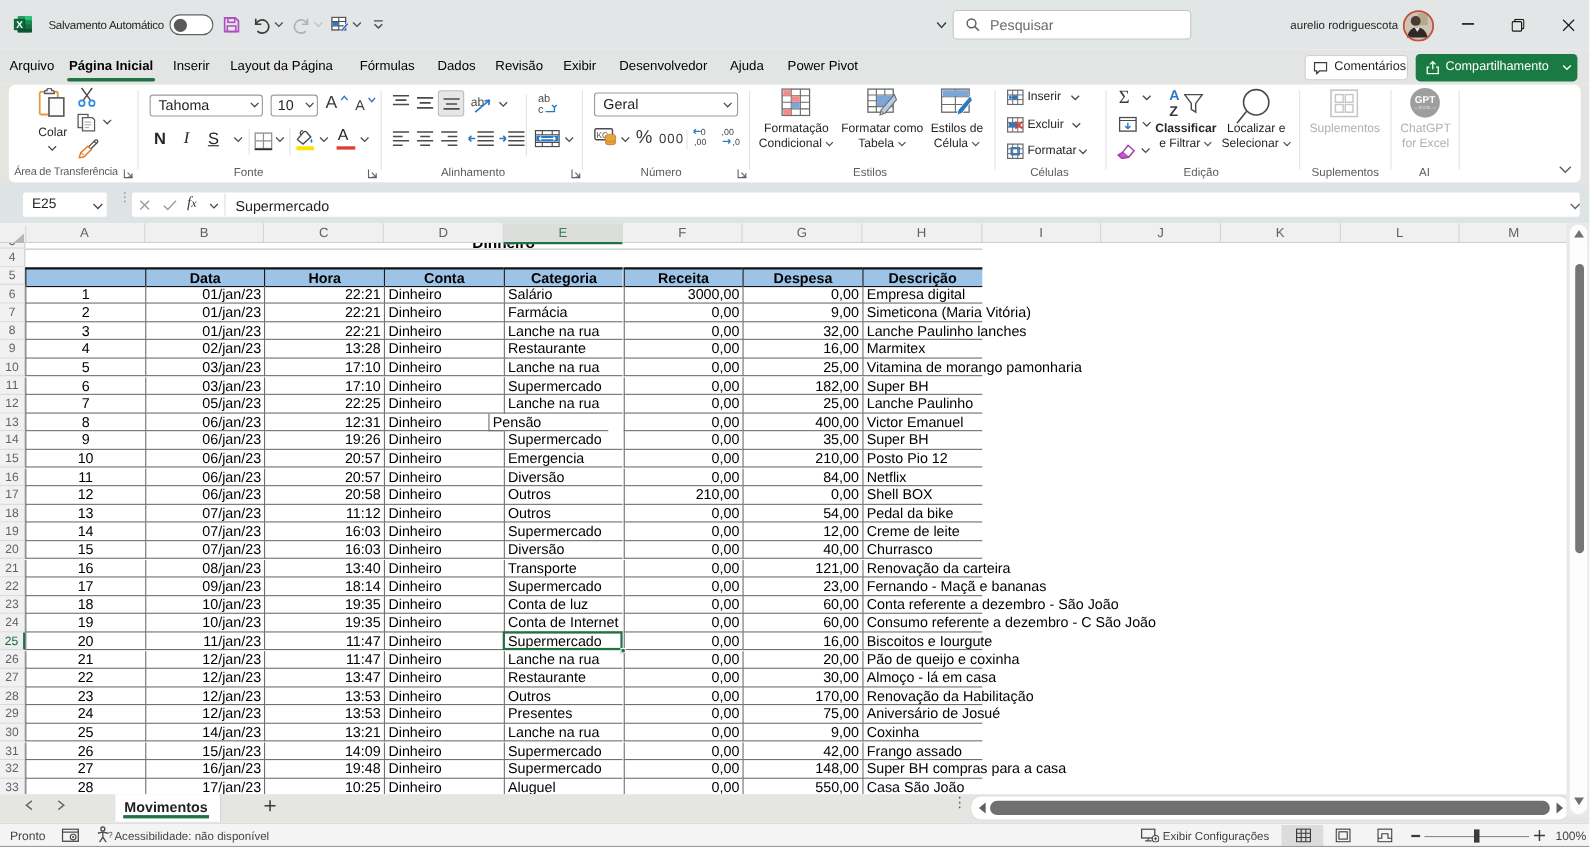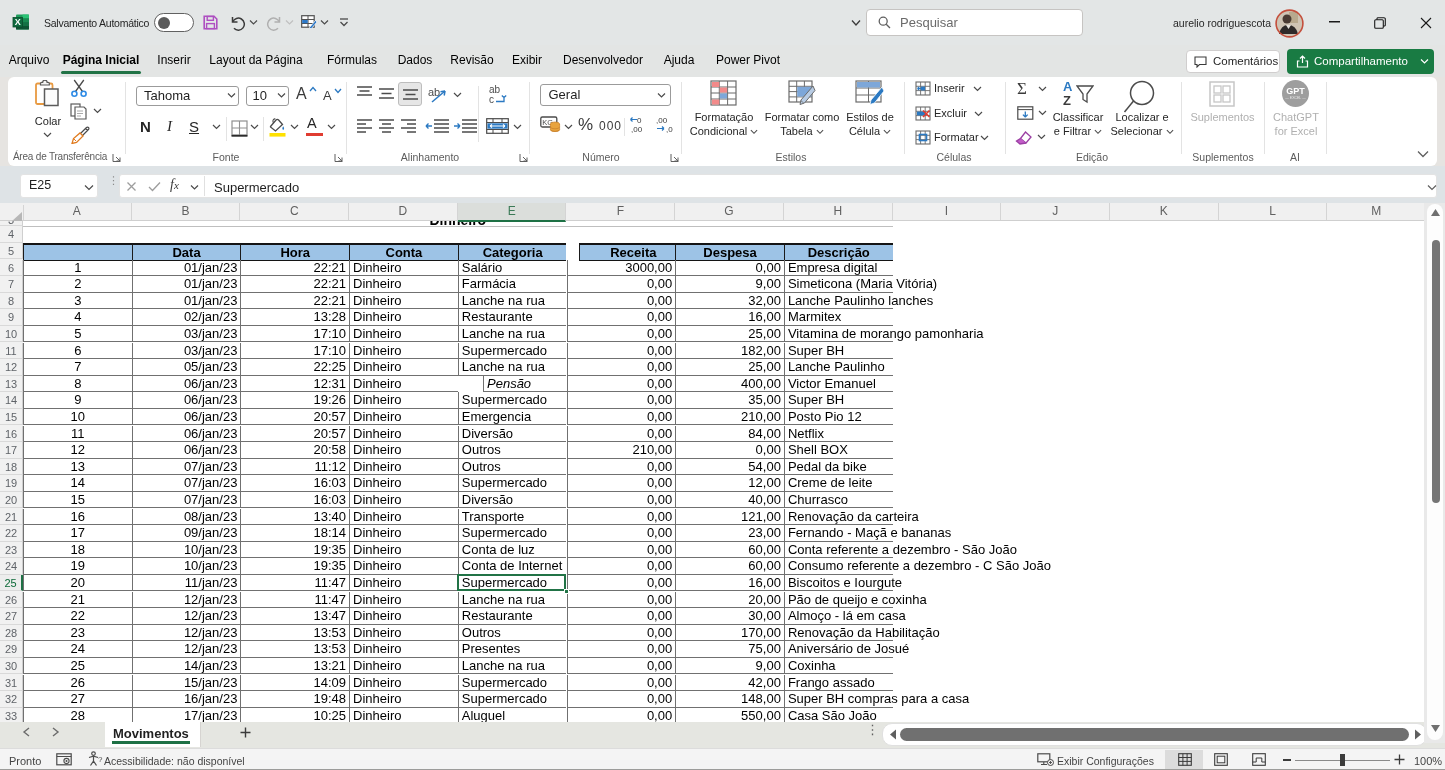--- a/index.html
+++ b/index.html
@@ -455,21 +455,21 @@
     <path d="M5.5 9.5 L1.5 12 L5 15 L11 14" fill="#c35cc9" stroke="#9b3fa3" stroke-width="1.3"></path>
   </svg>
   <svg class="abs" style="left:1037px;top:134px;" width="9" height="6" viewBox="0 0 9 6">
       <path d="M1 1 L4.5 4.5 L8 1" fill="none" stroke="#4b4b4b" stroke-width="1.2"></path>
     </svg>
   <span class="abs" style="left:1063px;top:79px;font-size:13px;font-weight:bold;color:#2b79c2;">A</span>
   <span class="abs" style="left:1063px;top:93px;font-size:13px;font-weight:bold;color:#3b3b3b;">Z</span>
   <svg class="abs" style="left:1076px;top:85px;" width="18" height="19" viewBox="0 0 18 19">
     <path d="M1 1 H17 L11 9 V17 L7 14.5 V9 z" fill="none" stroke="#4b4b4b" stroke-width="1.3"></path>
   </svg>
-  <span class="btn-lbl" style="left:1047px;top:111px;width:62px;">Classificar</span>
+  <span class="btn-lbl" style="left:1047px;top:111px;width:62px;font-weight:bold;">Classificar</span>
   <span class="btn-lbl" style="left:1047px;top:125px;width:62px;">e Filtrar <svg width="8" height="6" viewBox="0 0 9 6" style="display:inline-block">
         <path d="M1 1 L4.5 4.5 L8 1" fill="none" stroke="#4b4b4b" stroke-width="1.2"></path>
       </svg></span>
   <svg class="abs" style="left:1123px;top:80px;" width="35" height="35" viewBox="0 0 35 35">
     <circle cx="19" cy="13" r="11.5" fill="none" stroke="#4b4b4b" stroke-width="1.5"></circle>
     <line x1="10.5" y1="21" x2="1.5" y2="32" stroke="#4b4b4b" stroke-width="1.5"></line>
   </svg>
   <span class="btn-lbl" style="left:1110px;top:111px;width:64px;">Localizar e</span>
   <span class="btn-lbl" style="left:1110px;top:125px;width:64px;">Selecionar <svg width="8" height="6" viewBox="0 0 9 6" style="display:inline-block">
         <path d="M1 1 L4.5 4.5 L8 1" fill="none" stroke="#4b4b4b" stroke-width="1.2"></path>
@@ -576,21 +576,21 @@
 <div class="rh" style="top:453.5px;height:16.6px;">31</div>
 <div class="rh" style="top:470.1px;height:16.6px;">32</div>
 <div class="rh" style="top:486.7px;height:16.6px;">33</div>
 <div class="rh" style="top:0px;height:5.3px;overflow:hidden;line-height:normal;"><span style="position:relative;top:-7px;display:inline-block;">3</span></div>
   </div>
   <div class="c h5" style="left:23.0px;top:21.9px;width:108.7px;"></div>
 <div class="c h5" style="left:131.7px;top:21.9px;width:108.7px;">Data</div>
 <div class="c h5" style="left:240.4px;top:21.9px;width:108.7px;">Hora</div>
 <div class="c h5" style="left:349.1px;top:21.9px;width:108.7px;">Conta</div>
 <div class="c h5" style="left:457.8px;top:21.9px;width:108.7px;">Categoria</div>
-<div class="c h5" style="left:566.5px;top:21.9px;width:108.7px;margin-left:12px;">Receita</div>
+<div class="c h5" style="left:566.5px;top:21.9px;width:108.7px;">Receita</div>
 <div class="c h5" style="left:675.2px;top:21.9px;width:108.7px;">Despesa</div>
 <div class="c h5" style="left:783.9px;top:21.9px;width:108.7px;">Descrição</div>
 <div class="c d ctr" style="left:23.0px;top:38.5px;">1</div>
 <div class="c d rgt" style="left:131.7px;top:38.5px;">01/jan/23</div>
 <div class="c d rgt" style="left:240.4px;top:38.5px;">22:21</div>
 <div class="c d lft" style="left:349.1px;top:38.5px;">Dinheiro</div>
 <div class="c d lft" style="left:457.8px;top:38.5px;">Salário</div>
 <div class="c d rgt" style="left:566.5px;top:38.5px;">3000,00</div>
 <div class="c d rgt" style="left:675.2px;top:38.5px;">0,00</div>
 <div class="c d lft rgtb" style="left:783.9px;top:38.5px;">Empresa digital</div>
@@ -639,21 +639,21 @@
 <div class="c d rgt" style="left:240.4px;top:138.1px;">22:25</div>
 <div class="c d lft" style="left:349.1px;top:138.1px;">Dinheiro</div>
 <div class="c d lft" style="left:457.8px;top:138.1px;">Lanche na rua</div>
 <div class="c d rgt" style="left:566.5px;top:138.1px;">0,00</div>
 <div class="c d rgt" style="left:675.2px;top:138.1px;">25,00</div>
 <div class="c d lft rgtb" style="left:783.9px;top:138.1px;">Lanche Paulinho</div>
 <div class="c d ctr" style="left:23.0px;top:154.7px;">8</div>
 <div class="c d rgt" style="left:131.7px;top:154.7px;">06/jan/23</div>
 <div class="c d rgt" style="left:240.4px;top:154.7px;">12:31</div>
 <div class="c d lft" style="left:349.1px;top:154.7px;">Dinheiro</div>
-<div class="c d lft" style="left:483px;top:154.7px;font-style:italic;">Pensão</div>
+<div class="c d lft" style="left:444px;top:154.7px;">Pensão</div>
 <div class="c d rgt" style="left:566.5px;top:154.7px;">0,00</div>
 <div class="c d rgt" style="left:675.2px;top:154.7px;">400,00</div>
 <div class="c d lft rgtb" style="left:783.9px;top:154.7px;">Victor Emanuel</div>
 <div class="c d ctr" style="left:23.0px;top:171.3px;">9</div>
 <div class="c d rgt" style="left:131.7px;top:171.3px;">06/jan/23</div>
 <div class="c d rgt" style="left:240.4px;top:171.3px;">19:26</div>
 <div class="c d lft" style="left:349.1px;top:171.3px;">Dinheiro</div>
 <div class="c d lft" style="left:457.8px;top:171.3px;">Supermercado</div>
 <div class="c d rgt" style="left:566.5px;top:171.3px;">0,00</div>
 <div class="c d rgt" style="left:675.2px;top:171.3px;">35,00</div>

